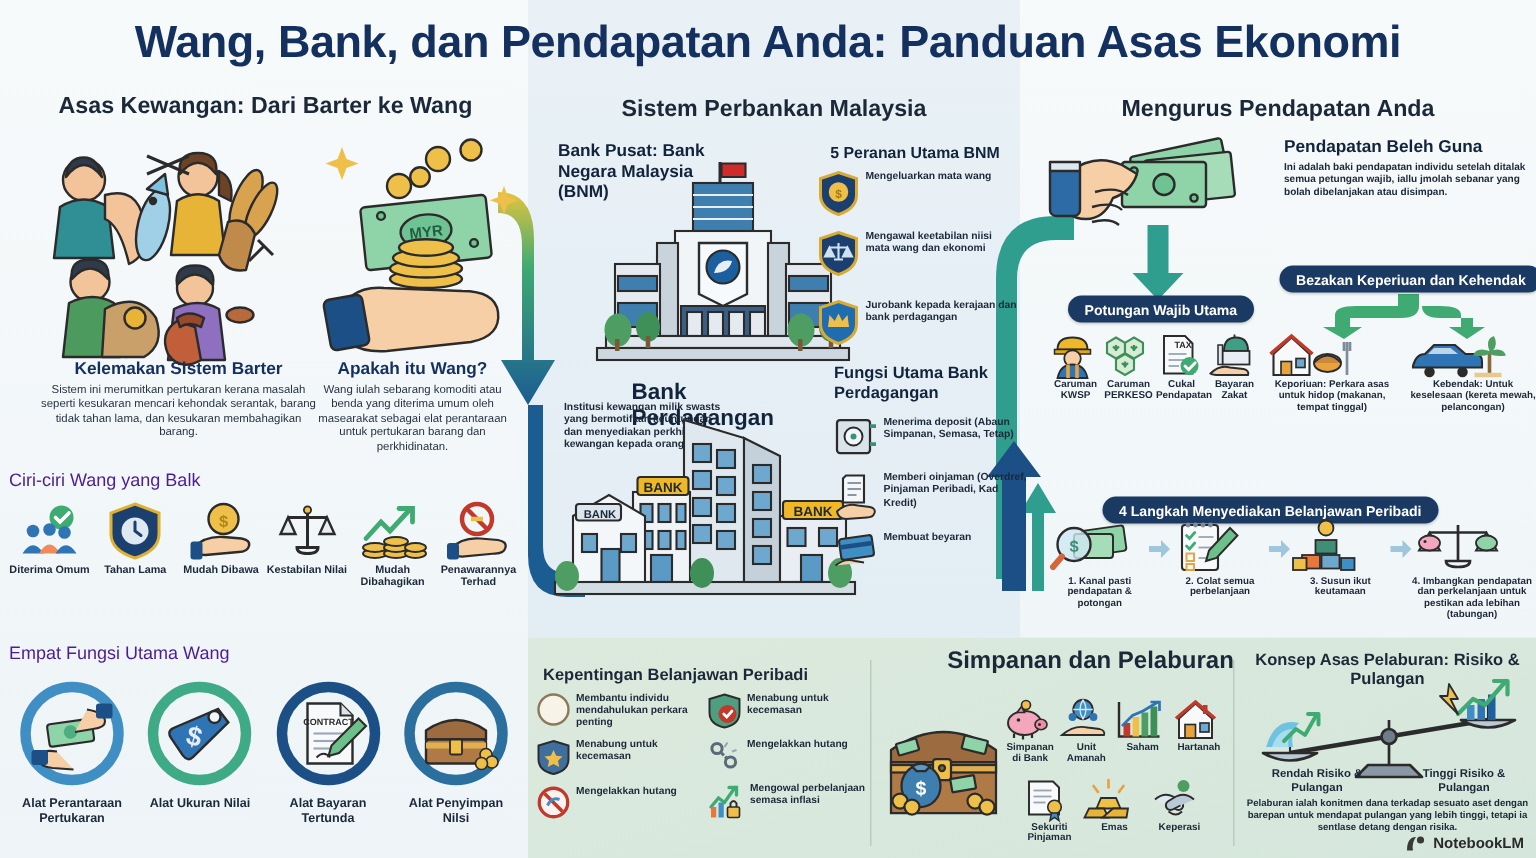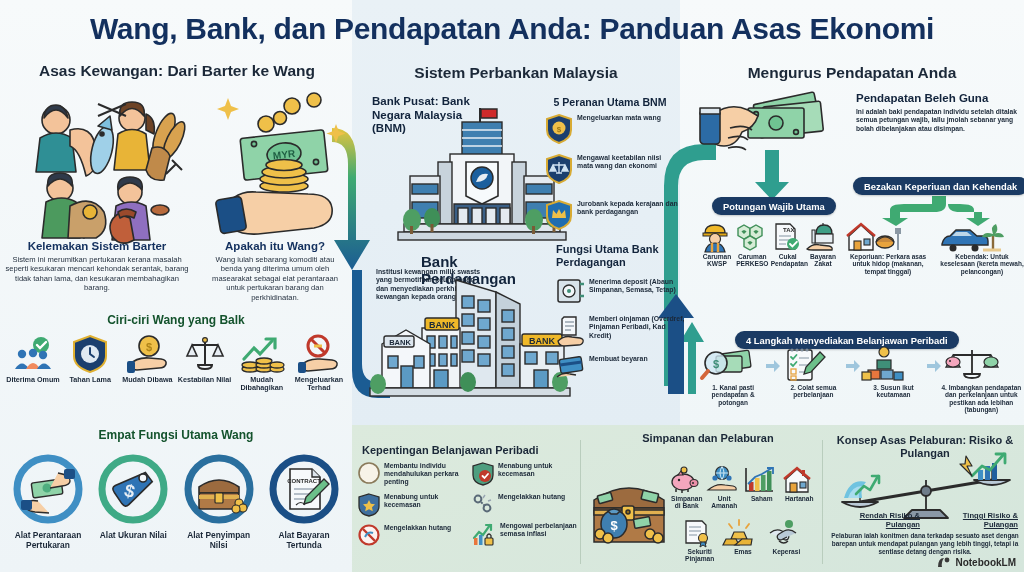--- a/index.html
+++ b/index.html
@@ -30,24 +30,24 @@
   .sub     { font-size:7.6px; line-height:1.24; color:#263241; }
   .ctr     { text-align:center; }
 
   
   .barter-scene { position:absolute; left:14px; top:88px; width:200px; height:152px; }
   .money-scene  { position:absolute; left:218px; top:90px; width:128px; height:150px; }
 
   .blk { position:absolute; }
   .blk .t { font-size:11.5px; font-weight:bold; color:#13305e; text-align:center; margin-bottom:3px; }
 
-  .lbl-barter { left:2px;  top:240px; width:190px; }
+  .lbl-barter { left:24px;  top:240px; width:190px; }
   .lbl-wang   { left:205px; top:240px; width:140px; }
 
-  .sect-title { position:absolute; font-size:12px; font-weight:bold; color:#14532d; text-align:center; }
+  .sect-title { position:absolute; font-size:12px; font-weight:normal; color:#4c1d95; text-align:left; }
 
   .ciri-row { position:absolute; left:6px; top:334px; width:340px; display:flex; justify-content:space-between; }
   .ciri { width:54px; text-align:center; }
   .ciri .ic { height:40px; display:flex; align-items:center; justify-content:center; }
   .ciri .cap { font-size:7.2px; font-weight:bold; line-height:1.15; color:#1b2838; margin-top:2px; }
 
   .fungsi-row { position:absolute; left:8px; top:450px; width:336px; display:flex; justify-content:space-between; }
   .fungsi { width:80px; text-align:center; }
   .fungsi .ring { height:78px; display:flex; align-items:center; justify-content:center; }
   .fungsi .cap { font-size:8.4px; font-weight:bold; line-height:1.2; color:#1b2838; margin-top:2px; }
@@ -95,40 +95,40 @@
   .kk .cap { font-size:6.5px; font-weight:bold; line-height:1.14; color:#1b2838; margin-top:1px; }
 
   .step-row { position:absolute; left:700px; top:346px; width:322px; display:flex; align-items:flex-start; }
   .step { width:70px; text-align:center; }
   .step .cap { font-size:6.5px; font-weight:bold; line-height:1.15; color:#1b2838; margin-top:2px; }
   .arrw { width:14px; height:40px; display:flex; align-items:center; justify-content:center; }
 
   
   .bb-title { position:absolute; font-weight:bold; color:#1b2838; }
   .kbp-title { left:362px; top:444px; width:210px; text-align:left; font-size:11px; }
-  .sp-title  { left:590px; top:432px; width:236px; text-align:center; font-size:11px; }
+  .sp-title  { left:609px; top:432px; width:236px; text-align:center; font-size:16px; }
   .sp-sub    { left:585px; top:452px; width:236px; text-align:center; font-size:10.5px; font-weight:bold; color:#1b2838; }
   .kap-title { left:830px; top:434px; width:190px; text-align:center; font-size:11px; line-height:1.22; }
 
   .kbp-grid { position:absolute; left:358px; top:462px; width:222px; display:flex; gap:6px; }
   .kbp-col { width:108px; display:flex; flex-direction:column; gap:7px; }
   .kbp-item { display:flex; align-items:flex-start; gap:4px; }
   .kbp-item .tx { font-size:6.8px; font-weight:bold; line-height:1.18; color:#1b2838; }
 
   .divider-v { position:absolute; width:1px; background:#b9cdbd; }
 
   .chest { position:absolute; left:590px; top:466px; width:78px; height:86px; }
   .inv-grid { position:absolute; left:668px; top:466px; width:150px; }
   .inv-row { display:flex; justify-content:space-between; }
   .inv { width:38px; text-align:center; }
   .inv .cap { font-size:6.6px; font-weight:bold; line-height:1.12; color:#1b2838; margin-top:1px; }
 
   .scale-wrap { position:absolute; left:838px; top:462px; width:176px; height:62px; }
   .rr-row { position:absolute; left:836px; top:512px; width:182px; display:flex; justify-content:space-between; }
-  .rr { width:84px; text-align:right; font-size:7.6px; font-weight:bold; line-height:1.16; color:#1b2838;text-decoration:underline; }
+  .rr { width:84px; text-align:center; font-size:7.6px; font-weight:bold; line-height:1.16; color:#1b2838; }
   .rr-desc { position:absolute; left:826px; top:532px; width:198px; text-align:center; font-size:6.4px; font-weight:bold; line-height:1.25; color:#1b2838; }
 
   .watermark { position:absolute; right:8px; bottom:4px; display:flex; align-items:center; gap:4px; font-size:10px; font-weight:bold; color:#2a2a2a; }
 
   svg { display:block; overflow:visible; }
 </style>
 </head>
 <body>
 
 <div id="page">
@@ -305,21 +305,21 @@
     <div class="ciri">
         <div class="ic">
       <svg width="42" height="38" viewBox="0 0 42 38">
             <circle cx="20" cy="11" r="10" fill="none" stroke="#c0392b" stroke-width="3"></circle>
             <path d="M13,4 L27,18" stroke="#c0392b" stroke-width="3"></path>
             <path d="M16,11 h8" stroke="#efc049" stroke-width="3"></path>
             <path d="M2,31 q8,-8 20,-7 l12,1 q6,1 5,5 q-1,4 -7,4 l-22,2 q-7,0 -8,-5z" fill="#f6cfa6" stroke="#2b2b2b" stroke-width="1.5"></path>
             <rect x="0" y="27" width="8" height="11" rx="2" fill="#1b4f86"></rect>
           </svg>
         </div>
-      <div class="cap">Mengeluarkan Terhad</div>
+      <div class="cap">Penawarannya Terhad</div>
       </div>
   </div>
 
   <div class="sect-title" style="left:6px;top:428px;width:340px;">Empat Fungsi Utama Wang</div>
 
   <div class="fungsi-row">
     <div class="fungsi">
         <div class="ring">
       <svg width="76" height="76" viewBox="0 0 76 76">
             <circle cx="38" cy="38" r="31" fill="none" stroke="#3f8fc4" stroke-width="7"></circle>
@@ -342,52 +342,52 @@
             <circle cx="48" cy="27" r="4" fill="#f4f7fa" stroke="#2b2b2b" stroke-width="1.6"></circle>
             <text x="34" y="46" font-size="18" font-weight="bold" fill="#e6edf4" text-anchor="middle" transform="rotate(14 34 42)">$</text>
           </svg>
         </div>
       <div class="cap">Alat Ukuran Nilai</div>
       </div>
 
     <div class="fungsi">
         <div class="ring">
       <svg width="76" height="76" viewBox="0 0 76 76">
+            <circle cx="38" cy="38" r="31" fill="none" stroke="#1b4f86" stroke-width="7"></circle>
+            <path d="M24,18 h22 l8,8 v32 h-30z" fill="#f7f9fb" stroke="#2b2b2b" stroke-width="1.6"></path>
+            <path d="M46,18 v8 h8" fill="#dde5ec" stroke="#2b2b2b" stroke-width="1.4"></path>
+            <text x="38" y="32" font-size="6" font-weight="bold" fill="#2b2b2b" text-anchor="middle">CONTRACT</text>
+            <g stroke="#9aa7b4" stroke-width="1.4">
+              <path d="M28,38 h20"></path>
+              <path d="M28,43 h20"></path>
+              <path d="M28,48 h12"></path>
+            </g>
+            <path d="M30,54 q5,-5 9,0" stroke="#2b2b2b" stroke-width="1.2" fill="none"></path>
+            <path d="M58,28 l5,5 l-18,18 l-7,2 l2,-7z" fill="#6cc08a" stroke="#2b2b2b" stroke-width="1.4"></path>
+          </svg>
+        </div>
+      <div class="cap">Alat Bayaran Tertunda</div>
+      </div>
+
+    <div class="fungsi">
+        <div class="ring">
+      <svg width="76" height="76" viewBox="0 0 76 76">
             <circle cx="38" cy="38" r="31" fill="none" stroke="#2a6f9e" stroke-width="7"></circle>
             <path d="M18,36 q20,-14 40,0 v6 h-40z" fill="#9c6b3f" stroke="#2b2b2b" stroke-width="1.6"></path>
             <rect x="18" y="42" width="40" height="16" rx="2" fill="#b07a46" stroke="#2b2b2b" stroke-width="1.6"></rect>
             <rect x="18" y="44" width="40" height="4" fill="#e0b050"></rect>
             <rect x="34" y="42" width="8" height="10" rx="1" fill="#efc049" stroke="#2b2b2b" stroke-width="1.2"></rect>
             <g fill="#efc049" stroke="#2b2b2b" stroke-width="1.1">
               <circle cx="58" cy="52" r="4"></circle>
               <circle cx="62" cy="57" r="4"></circle>
               <circle cx="55" cy="58" r="4"></circle>
             </g>
           </svg>
         </div>
       <div class="cap">Alat Penyimpan Nilsi</div>
-      </div>
-
-    <div class="fungsi">
-        <div class="ring">
-      <svg width="76" height="76" viewBox="0 0 76 76">
-            <circle cx="38" cy="38" r="31" fill="none" stroke="#1b4f86" stroke-width="7"></circle>
-            <path d="M24,18 h22 l8,8 v32 h-30z" fill="#f7f9fb" stroke="#2b2b2b" stroke-width="1.6"></path>
-            <path d="M46,18 v8 h8" fill="#dde5ec" stroke="#2b2b2b" stroke-width="1.4"></path>
-            <text x="38" y="32" font-size="6" font-weight="bold" fill="#2b2b2b" text-anchor="middle">CONTRACT</text>
-            <g stroke="#9aa7b4" stroke-width="1.4">
-              <path d="M28,38 h20"></path>
-              <path d="M28,43 h20"></path>
-              <path d="M28,48 h12"></path>
-            </g>
-            <path d="M30,54 q5,-5 9,0" stroke="#2b2b2b" stroke-width="1.2" fill="none"></path>
-            <path d="M58,28 l5,5 l-18,18 l-7,2 l2,-7z" fill="#6cc08a" stroke="#2b2b2b" stroke-width="1.4"></path>
-          </svg>
-        </div>
-      <div class="cap">Alat Bayaran Tertunda</div>
       </div>
   </div>
 
   <div class="bnm-label">Bank Pusat: Bank Negara Malaysia (BNM)</div>
 
   <svg class="bnm-bldg" viewBox="0 0 180 148">
     <g stroke="#2b2b2b" stroke-width="1.4">
       <path d="M88,4 v14" stroke-width="2"></path>
         <path d="M89,5 h16 v9 h-16z" fill="#cf2b2b"></path>
       <rect x="70" y="18" width="40" height="34" fill="#3f7fb0"></rect>

